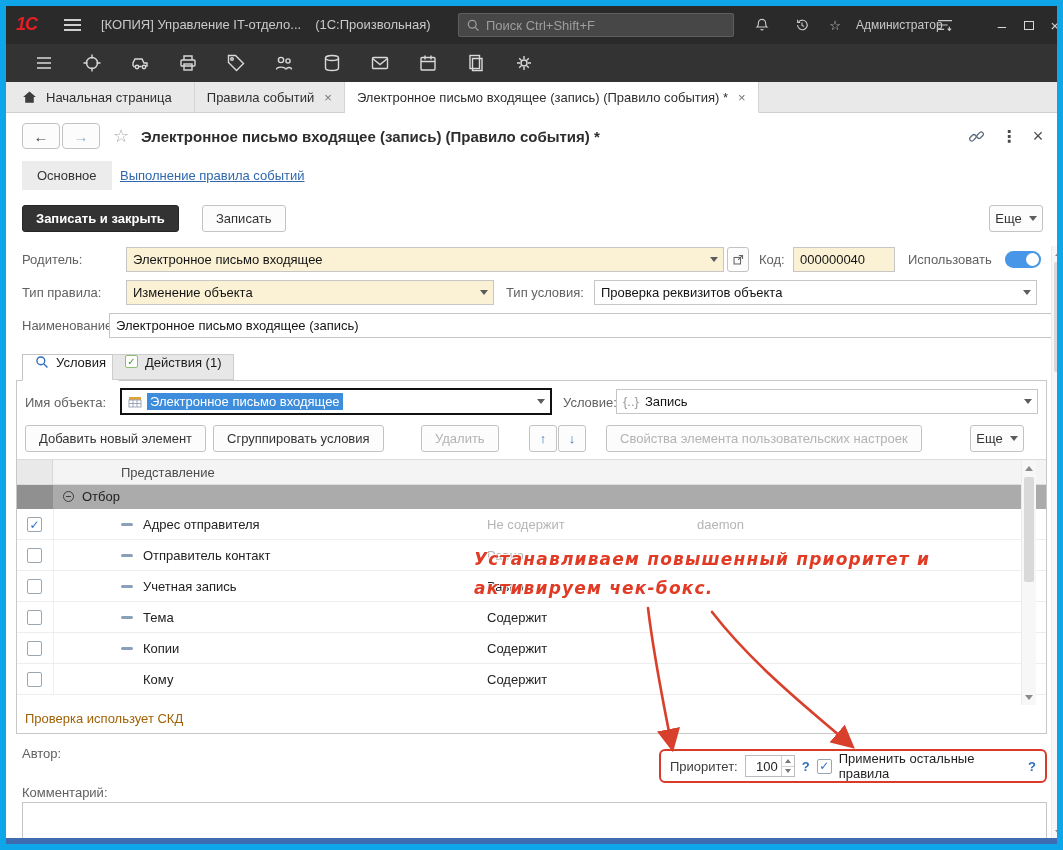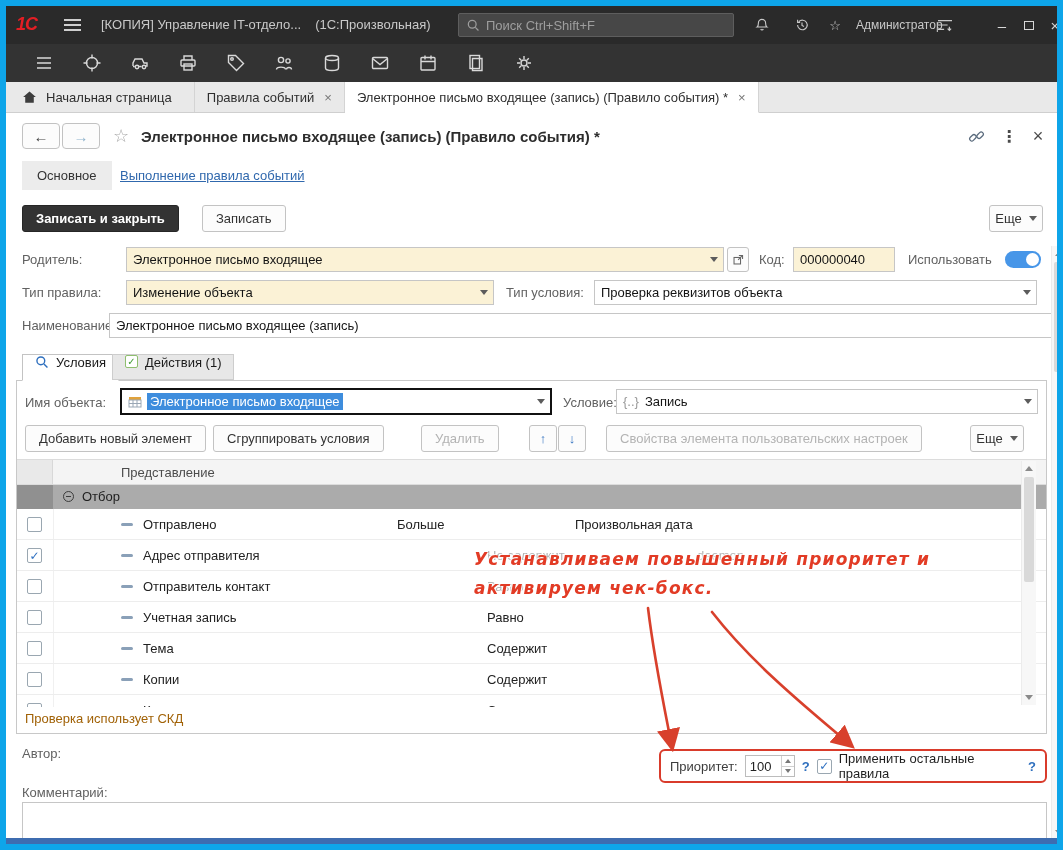--- a/index.html
+++ b/index.html
@@ -95,21 +95,21 @@
   
   .vscroll{position:absolute;background:#f7f7f7;border-left:1px solid #ececec}
   .sb-arrow{position:absolute;left:0;width:100%;height:15px;display:flex;align-items:center;justify-content:center}
   .tri-up-s{width:0;height:0;border-left:4px solid transparent;border-right:4px solid transparent;border-bottom:5px solid #8a8a8a}
   .tri-down-s{width:0;height:0;border-left:4px solid transparent;border-right:4px solid transparent;border-top:5px solid #8a8a8a}
   .sb-thumb{position:absolute;left:2px;right:2px;background:#d9d9d9;border-radius:2px}
 
   
   .redbox{position:absolute;left:653px;top:743px;width:388px;height:34px;border:2px solid #d93b2b;border-radius:6px;display:flex;align-items:center;gap:7px;padding:0 9px;background:#fff;z-index:20}
   .prio-wrap{position:relative;width:52px;height:22px;border:1px solid #bcbcbc;background:#fff}
-  .prio-input{width:100%;height:100%;border:0;padding:0 16px 0 4px;text-align:left;font:inherit;color:#222;outline:none;background:transparent}
+  .prio-input{width:100%;height:100%;border:0;padding:0 16px 0 4px;text-align:right;font:inherit;color:#222;outline:none;background:transparent}
   .spin{position:absolute;right:0;top:0;bottom:0;width:13px;border-left:1px solid #d0d0d0;display:flex;flex-direction:column}
   .spin div{flex:1;display:flex;align-items:center;justify-content:center}
   .spin div+div{border-top:1px solid #d0d0d0}
   .tri-up-xs{width:0;height:0;border-left:3px solid transparent;border-right:3px solid transparent;border-bottom:4px solid #777}
   .tri-down-xs{width:0;height:0;border-left:3px solid transparent;border-right:3px solid transparent;border-top:4px solid #777}
   .help{color:#2e6fbe;font-weight:bold}
   .comment-box{position:absolute;left:16px;top:796px;width:1025px;height:42px;border:1px solid #c6c6c6;background:#fff;resize:none;font:inherit;padding:4px}
   .statusbar{position:absolute;left:0;bottom:0;width:100%;height:6px;background:#3d6cb0}
 
   
@@ -376,27 +376,20 @@
     <div class="thead">
       <span class="cbcell"></span>
       <span class="htxt">Представление</span>
     </div>
     <div class="grow">
       <span class="cbcell"></span>
       <span class="collapse-ic"></span>
       <span class="gtxt">Отбор</span>
     </div>
     <div class="tbody">
-        <div class="frow row-0">
-    <span class="cb"></span>
-    <span class="row-dash"></span>
-    <span class="cell cell-field">Отправлено</span>
-    <span class="cell cell-comparison">Больше</span>
-    <span class="cell cell-value">Произвольная дата</span>
-  </div>
         <div class="frow row-1 muted">
     <span class="cb checked">✓</span>
     <span class="row-dash"></span>
     <span class="cell cell-field">Адрес отправителя</span>
     <span class="cell cell-comparison">Не содержит</span>
     <span class="cell cell-value">daemon</span>
   </div>
         <div class="frow row-2 muted">
     <span class="cb"></span>
     <span class="row-dash"></span>

